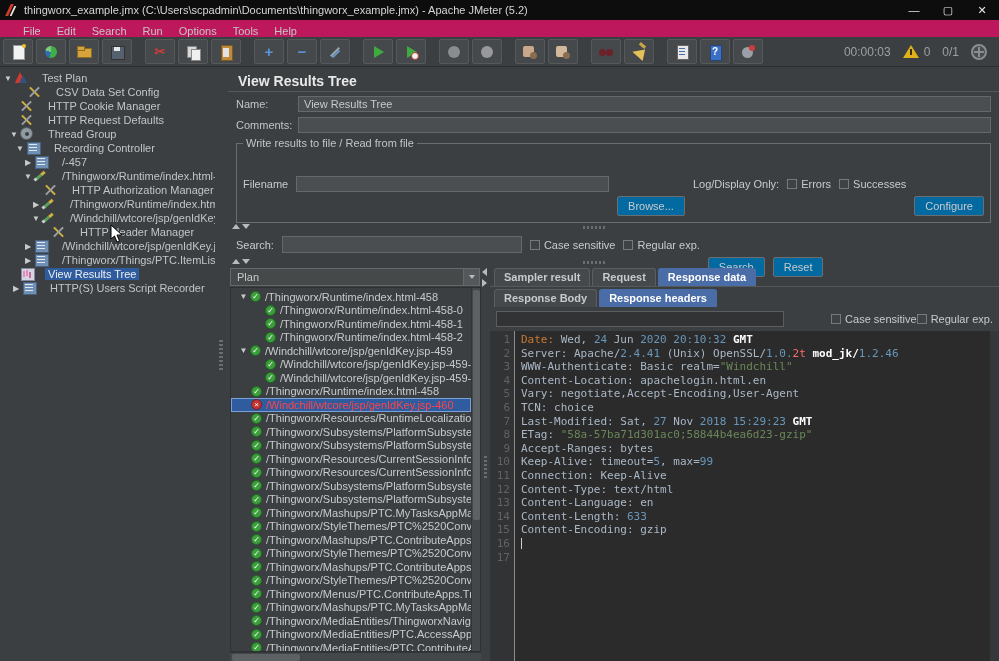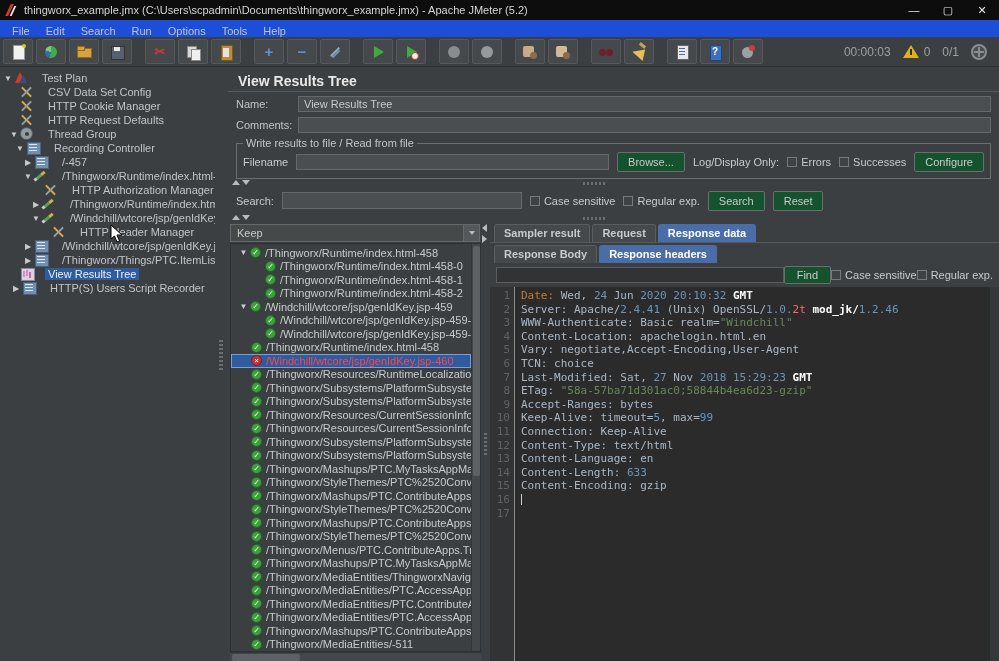--- a/index.html
+++ b/index.html
@@ -12,22 +12,22 @@
               display:flex; align-items:center; padding-left:6px; color:#d6d6d6; font-size:11px; }
   .feather { width:10px; height:12px; margin-right:8px; position:relative; }
   .feather::before { content:""; position:absolute; left:2px; top:0; width:3px; height:12px;
                      background:#d33a2c; transform:skewX(-25deg); }
   .feather::after { content:""; position:absolute; left:6px; top:2px; width:2px; height:10px;
                     background:#e8e2d8; transform:skewX(-25deg); }
   .win-controls { margin-left:auto; display:flex; height:20px; }
   .wc { width:34px; text-align:center; line-height:20px; color:#e8e8e8; font-size:11px; }
 
   
-  .menubar { position:absolute; top:20px; left:0; right:0; height:22px; background:#1d4ed8;
-             border-bottom:1px solid #2b2e30; display:flex; align-items:center; padding-left:4px; }
+  .menubar { position:absolute; top:20px; left:0; right:0; height:22px; background:#be185d;
+             border-bottom:1px solid #2b2e30; display:flex; align-items:center; padding-left:15px; }
   .menu-item { padding:1px 8px; color:#c2c5c8; }
 
   
   .toolbar { position:absolute; top:37px; left:0; right:0; height:30px; background:#3c3f41;
              border-bottom:1px solid #2b2e30; display:flex; align-items:center; padding-left:3px; }
   .tb-left { display:flex; align-items:center; }
   .tb-btn { width:30px; height:25px; background:#45494b; border:1px solid #55595b; border-radius:2px;
             margin-right:3px; display:flex; align-items:center; justify-content:center; position:relative; }
   .tb-gap { width:10px; }
   .ticon { width:16px; height:16px; display:inline-block; position:relative; font-size:13px; line-height:16px; text-align:center; }
@@ -119,22 +119,22 @@
   .main-title { height:25px; padding:6px 10px 2px; font-size:14px; font-weight:bold; color:#e8e8e8;
                 border-bottom:1px solid #55595b; }
   .frow { display:flex; align-items:center; height:21px; padding:2px 8px 0; gap:6px; }
   .flabel { width:56px; flex:none; color:#c2c5c8; }
   .tinput { flex:1; height:16px; background:#4a4e50; border:1px solid #66696c; color:#c8cacc;
             font-family:"Liberation Sans", sans-serif; font-size:11px; padding:0 5px; outline:none; }
 
   fieldset.filegrp { margin:3px 8px 0; border:1px solid #6b6e71; padding:3px 6px 6px; }
   fieldset.filegrp legend { padding:0 3px; color:#c2c5c8; font-size:11px; }
   .file-row { display:flex; align-items:center; gap:8px; }
-  .btn { background:#14532d; border:1px solid #6b6e71; border-radius:2px; color:#c8cacc; font-size:11px;
-         font-family:"Liberation Sans", sans-serif; padding:2px 10px; height:20px; white-space:nowrap; }
+  .btn { background:#0369a1; border:1px solid #6b6e71; border-radius:2px; color:#c8cacc; font-size:11px;
+         font-family:"Liberation Sans", sans-serif; padding:2px 10px; height:20px; white-space:nowrap;margin-top:44px; }
   .cbwrap { display:flex; align-items:center; gap:4px; white-space:nowrap; }
   .cb { width:10px; height:10px; background:#3f4244; border:1px solid #77797c; flex:none; }
 
   .hsplit { height:8px; position:relative; }
   .hsplit .arrs { position:absolute; left:4px; top:1px; display:flex; gap:2px; }
   .tri-up { width:0; height:0; border-left:4px solid transparent; border-right:4px solid transparent; border-bottom:5px solid #b8bbbe; }
   .tri-down { width:0; height:0; border-left:4px solid transparent; border-right:4px solid transparent; border-top:5px solid #b8bbbe; }
   .hsplit .grip { position:absolute; left:46%; top:3px; width:24px; height:3px;
       background:repeating-linear-gradient(90deg,#6a6e71 0 2px, transparent 2px 4px); }
 
@@ -310,21 +310,21 @@
   </div>
 
   <div class="body">
 
     <div class="tree-panel">
         <div class="tree-row" style="padding-left: 2px;">
           <span class="tw">▼</span>
           <span class="nicon ni-jmeter"></span>
           <span class="tlabel">Test Plan</span>
         </div>
-        <div class="tree-row" style="padding-left: 20px;">
+        <div class="tree-row" style="padding-left: 28px;">
           <span class="nicon ni-config"></span>
           <span class="tlabel">CSV Data Set Config</span>
         </div>
         <div class="tree-row" style="padding-left: 20px;">
           <span class="nicon ni-config"></span>
           <span class="tlabel">HTTP Cookie Manager</span>
         </div>
         <div class="tree-row" style="padding-left: 20px;">
           <span class="nicon ni-config"></span>
           <span class="tlabel">HTTP Request Defaults</span>
@@ -451,21 +451,21 @@
             <span class="tri-up"></span>
             <span class="tri-down"></span>
           </span>
         <span class="grip"></span>
       </div>
 
       <div class="bottom">
 
         <div class="leftcol">
           <div class="combo">
-            <span class="combo-text">Keep</span>
+            <span class="combo-text">Plan</span>
             <span class="combo-btn">
                 <span class="tri-down"></span>
               </span>
           </div>
           <div class="rlist-wrap">
             <div class="rlist">
                 <div class="rrow" style="padding-left: 6px;">
                   <span class="tw">▼</span>
                   <span class="shield ok">✓</span>
                   <span class="rlabel">/Thingworx/Runtime/index.html-458</span>

